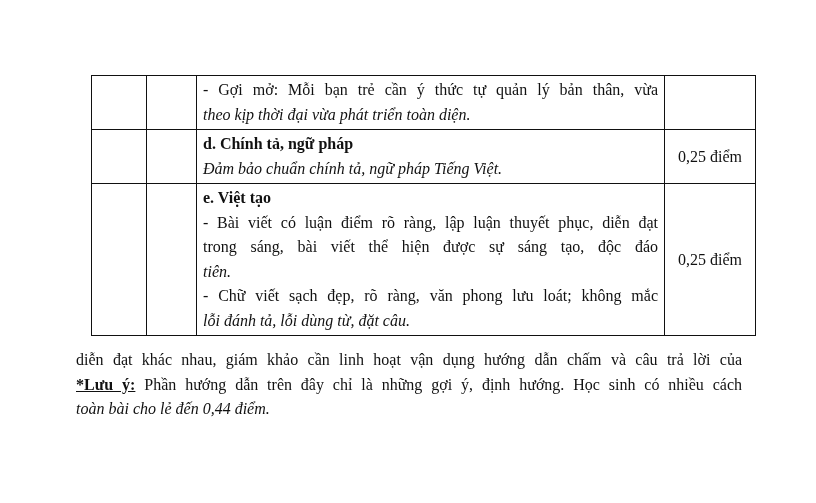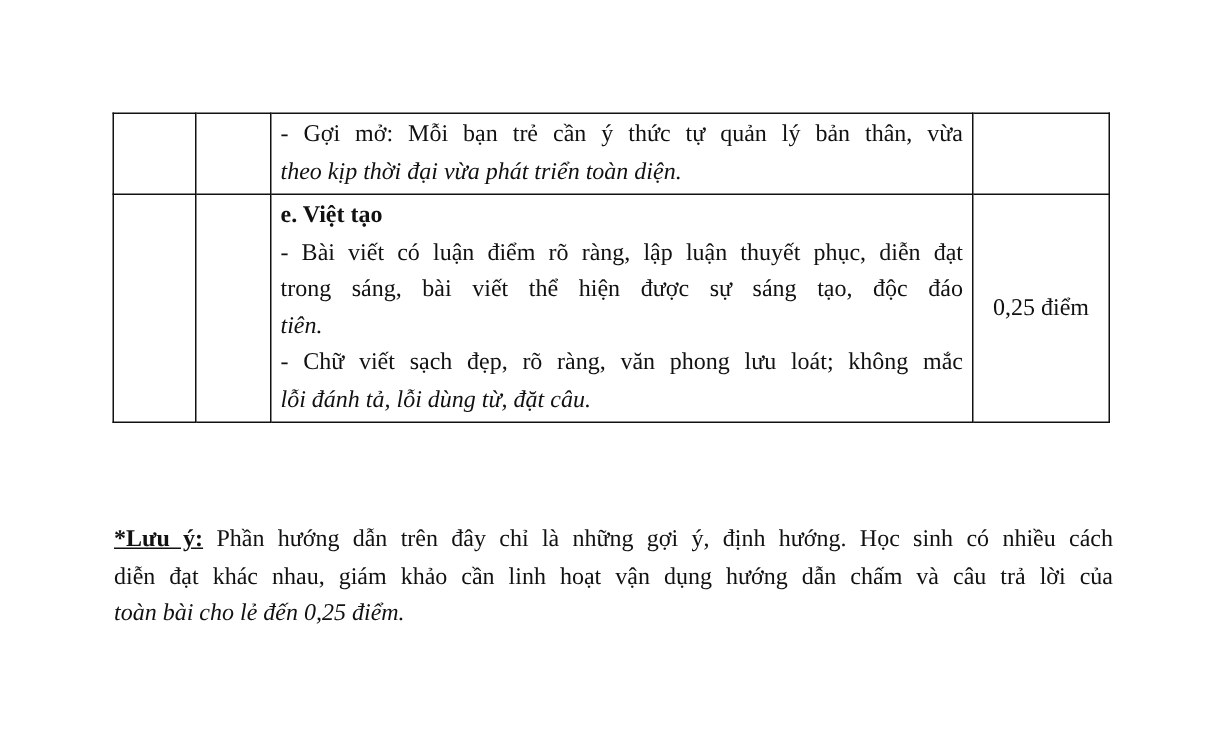--- a/index.html
+++ b/index.html
@@ -11,21 +11,21 @@
       width: 816px;
       height: 503px;
       position: relative;
       overflow: hidden;
       font-family: "Liberation Serif", "DejaVu Serif", serif;
       color: #111111;
       font-size: 16px;
     }
     .grading-table {
       position: absolute;
-      left: 75px;
+      left: 91px;
       top: 75px;
       width: 650px;
       border-collapse: collapse;
       table-layout: fixed;
     }
     .grading-table td {
       border: 1.3px solid #111111;
       vertical-align: top;
       padding: 0;
     }
@@ -91,34 +91,43 @@
     <tr style="height:50px;">
       <td></td>
       <td></td>
       <td class="criteria-cell">
         <span class="line">- Gợi mở: Mỗi bạn trẻ cần ý thức tự quản lý bản thân, vừa</span>
         <span class="line last">theo kịp thời đại vừa phát triển toàn diện.</span>
       </td>
       <td class="score-cell"></td>
     </tr>
 
+    <tr style="height:50px;">
+      <td></td>
+      <td></td>
+      <td class="criteria-cell">
+        <span class="heading">d. Chính tả, ngữ pháp</span>
+        <span class="line last">Đảm bảo chuẩn chính tả, ngữ pháp Tiếng Việt.</span>
+      </td>
+      <td class="score-cell">0,25 điểm</td>
+    </tr>
 
     <tr style="height:148px;">
       <td></td>
       <td></td>
       <td class="criteria-cell">
         <span class="heading">e. Việt tạo</span>
         <span class="line">- Bài viết có luận điểm rõ ràng, lập luận thuyết phục, diễn đạt</span>
         <span class="line">trong sáng, bài viết thể hiện được sự sáng tạo, độc đáo</span>
         <span class="line last">tiên.</span>
         <span class="line">- Chữ viết sạch đẹp, rõ ràng, văn phong lưu loát; không mắc</span>
         <span class="line last">lỗi đánh tả, lỗi dùng từ, đặt câu.</span>
       </td>
       <td class="score-cell">0,25 điểm</td>
     </tr>
   </tbody>
 </table>
 
 <div class="note">
+  <span class="line">diễn đạt khác nhau, giám khảo cần linh hoạt vận dụng hướng dẫn chấm và câu trả lời của</span>
   <span class="line"><span class="note-label">*Lưu ý:</span><span> Phần hướng dẫn trên đây chỉ là những gợi ý, định hướng. Học sinh có nhiều cách</span></span>
-  <span class="line">diễn đạt khác nhau, giám khảo cần linh hoạt vận dụng hướng dẫn chấm và câu trả lời của</span>
-  <span class="line last">toàn bài cho lẻ đến 0,25 điểm.</span>
+  <span class="line last">toàn bài cho lẻ đến 0,44 điểm.</span>
 </div>
 
 </body></html>

